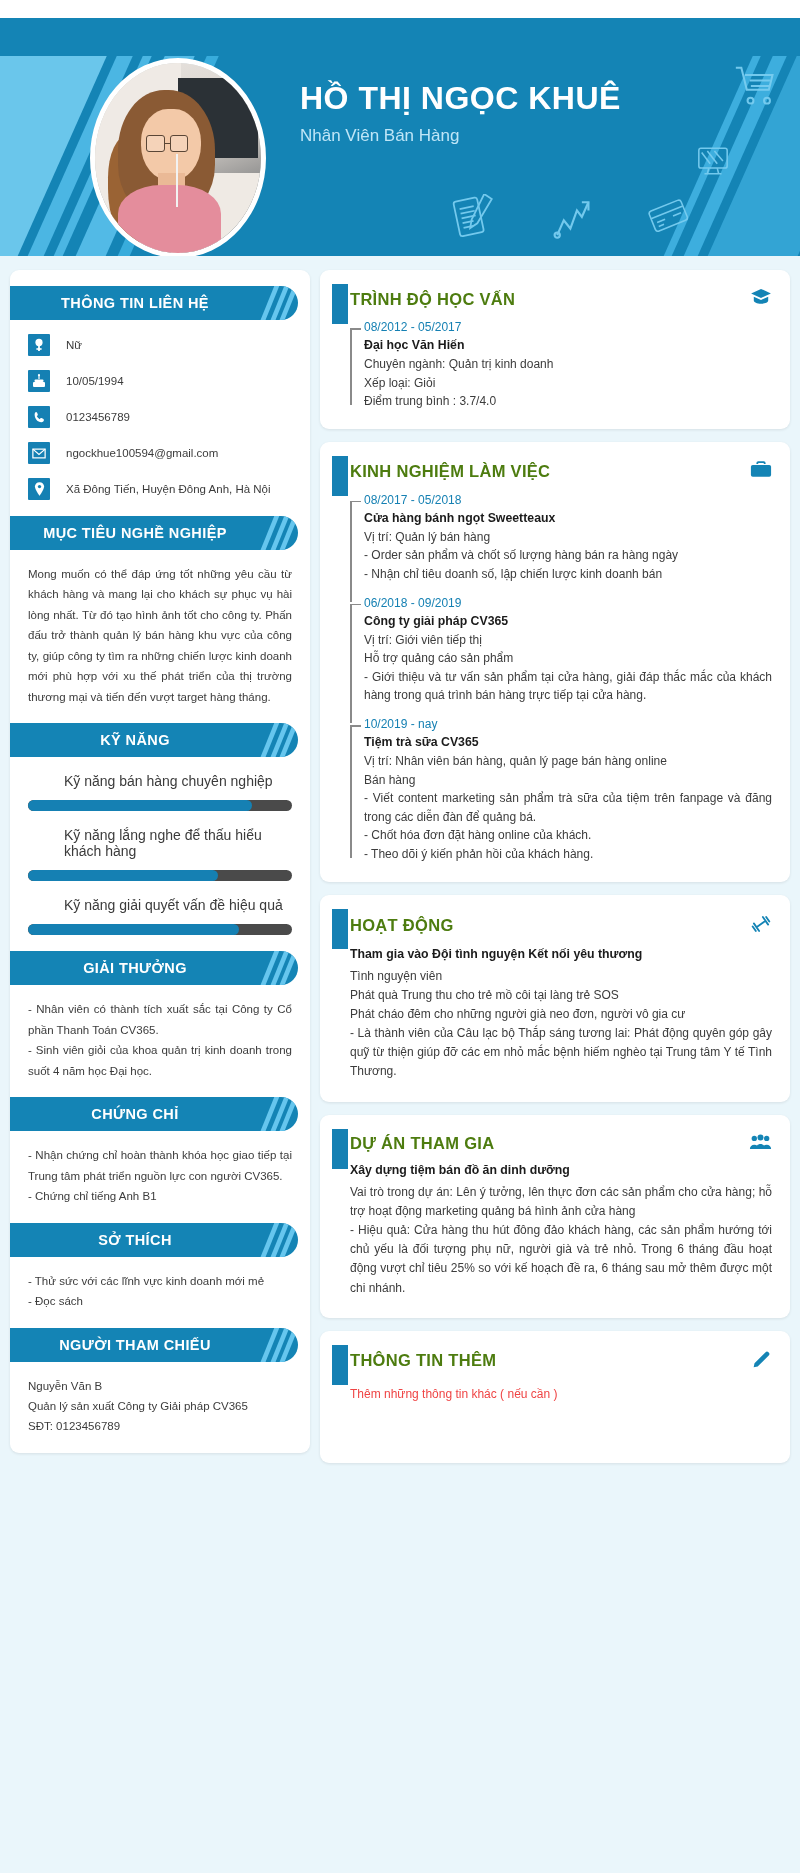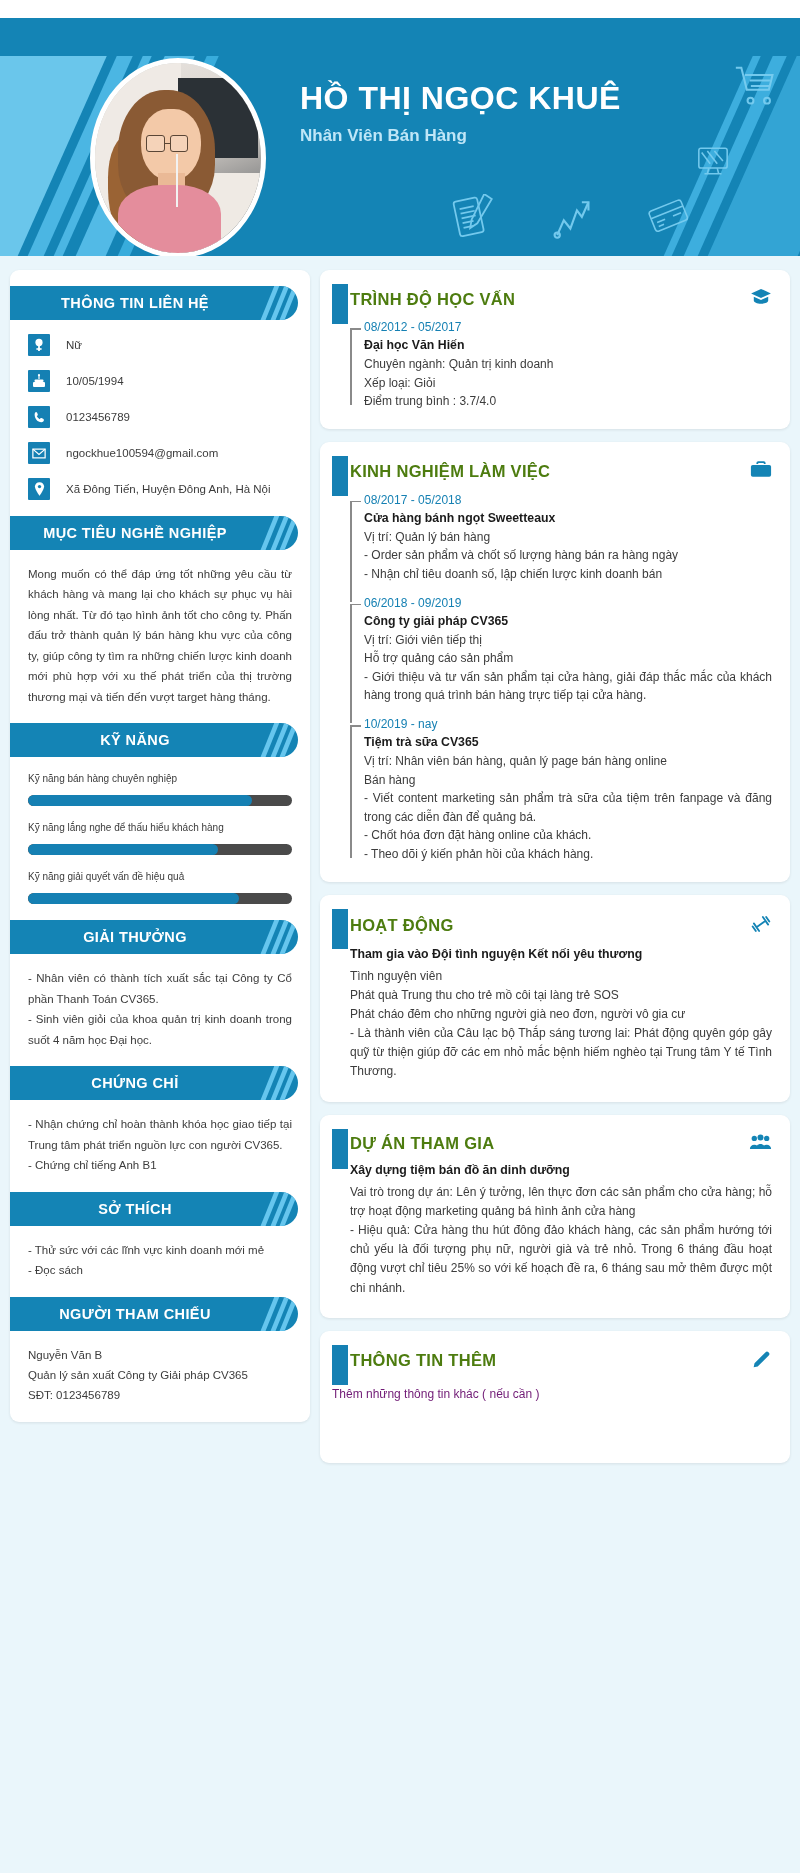--- a/index.html
+++ b/index.html
@@ -82,21 +82,21 @@
     position:absolute; left:14%; bottom:0; width:62%; height:36%;
     background:#e48d9c; border-radius:42% 42% 0 0;
   }
   .av-earbud { position:absolute; left:49%; top:48%; width:2px; height:28%; background:#f2f2f2; }
 
   .hdr-text { position: absolute; left: 300px; top: 62px; z-index: 6; }
   .hdr-name {
     font-size: 32px; font-weight: bold; color: #ffffff; letter-spacing: .5px;
     text-transform: uppercase;
   }
-  .hdr-role { font-size: 17px; color: #bfe6f7; margin-top: 9px; font-weight: bold; }
+  .hdr-role { font-size: 17px; color: #bfe6f7; margin-top: 9px; font-weight: normal; }
 
   .hdr-icon { position: absolute; z-index: 6; color: #79cdf0; opacity: .95; }
   .ic-cart   { right: 22px;  top: 46px; }
   .ic-screen { right: 70px;  top: 126px; }
   .ic-card   { right: 112px; top: 180px; }
   .ic-chart  { right: 208px; top: 176px; }
   .ic-clip   { right: 300px; top: 176px; }
 
   
   .body-wrap { display: flex; gap: 10px; padding: 14px 10px 10px 10px; }
@@ -149,21 +149,21 @@
 
   .para {
     font-size: 11.5px; color: #3c3c3c; line-height: 1.78;
     text-align: justify;
   }
   .para.left { text-align: left; }
 
   
   .skill { margin-top: 16px; }
   .skill:first-child { margin-top: 2px; }
-  .skill-label { font-size: 10px; color: #3b3b3b; margin-bottom: 11px; }
+  .skill-label { font-size: 14px; color: #3b3b3b; margin-bottom: 11px; margin-left: 36px; }
   .bar-track {
     height: 11px; background: #4a4a4a; border-radius: 6px; overflow: hidden;
   }
   .bar-fill { height: 100%; background: #1580b3; border-radius: 6px; }
 
   
   .rcard { background:#fff; border-radius:9px; box-shadow:0 1px 3px rgba(0,0,0,.09); margin-bottom: 13px; }
   .rhead {
     position: relative; display: flex; align-items: center;
     padding: 18px 18px 6px 30px;
@@ -191,21 +191,21 @@
   .tl-item.last::after { height: calc(100% - 14px); }
   .tl-date { font-size: 12px; font-weight: normal; color: #1580b3; margin-bottom: 4px; }
   .tl-org  { font-size: 12.3px; font-weight: bold; color: #1b1b1b; margin-bottom: 3px; }
   .tl-line { font-size: 12px; color: #3c3c3c; line-height: 1.55; }
   .tl-gap  { height: 12px; }
 
   .plain-body { padding: 2px 18px 20px 30px; }
   .pb-strong { font-size: 12.3px; font-weight: bold; color:#1b1b1b; margin-bottom: 6px; }
   .pb-line { font-size: 12px; color:#3c3c3c; line-height: 1.6; }
   .pb-just { text-align: justify; }
-  .extra-note { font-size: 12px; color:#701a75; padding: 8px 18px 62px 12px; }
+  .extra-note { font-size: 12px; color:#ef4444; padding: 8px 18px 62px 30px; }
 </style>
 </head>
 <body>
 
 <div class="top-strip"></div>
 
 <div class="header">
   <div class="hdr-dark-band"></div>
   <div class="diag d1"></div>
   <div class="diag d2"></div>

